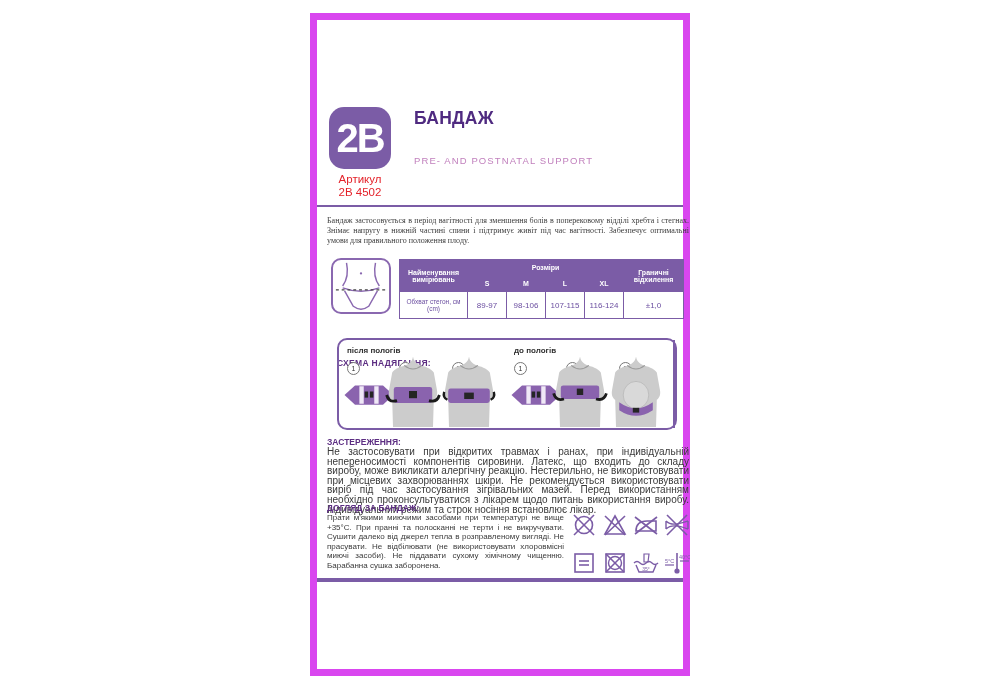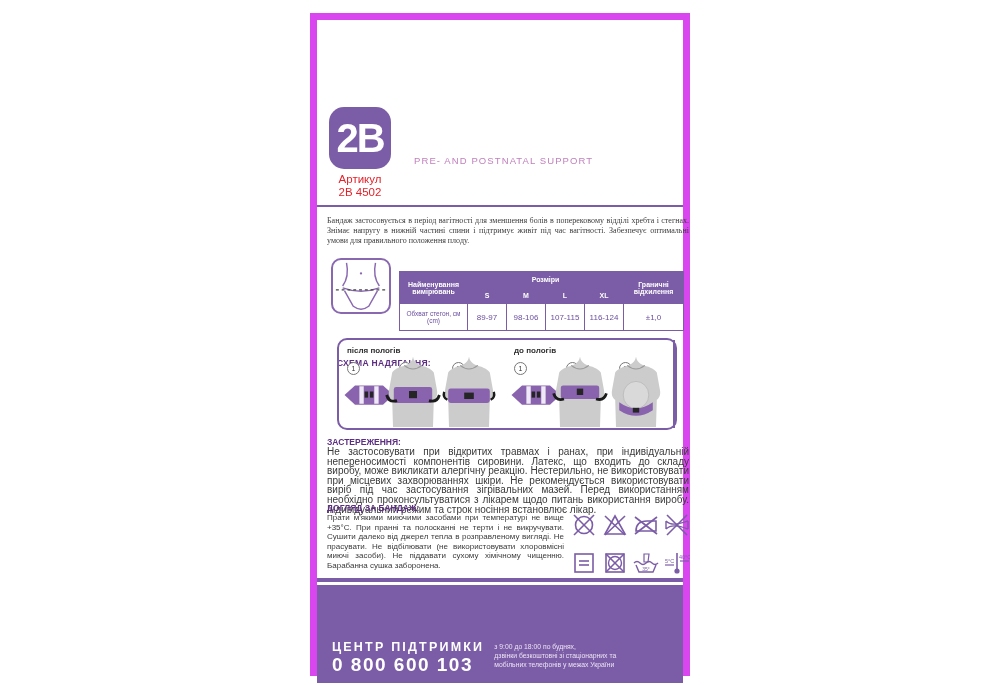--- a/index.html
+++ b/index.html
@@ -12,21 +12,21 @@
   .article{position:absolute;left:0px;top:153px;width:86px;text-align:center;color:#e4222a;font-weight:normal;font-size:11.5px;line-height:13px;}
   .title{position:absolute;left:97px;top:88px;color:#4f2a80;font-weight:bold;font-size:17.5px;line-height:21px;letter-spacing:.3px;}
   .subtitle{position:absolute;left:97px;top:135px;color:#c180bd;font-size:9.5px;letter-spacing:1.1px;text-align:right;}
   .divider{position:absolute;left:0;top:185px;width:100%;height:2px;background:#7b5ca6;}
 
   
   .description{position:absolute;left:10px;top:196px;width:362px;font-size:8px;line-height:10px;color:#3a3a3a;text-align:justify;font-family:Liberation Serif, serif;}
 
   
   .body-icon{position:absolute;left:14px;top:238px;width:60px;height:56px;border:2px solid #8a68b0;border-radius:10px;box-sizing:border-box;}
-  table.sizes{position:absolute;left:82px;top:251px;width:284px;border-collapse:collapse;table-layout:fixed;}
+  table.sizes{position:absolute;left:82px;top:239px;width:284px;border-collapse:collapse;table-layout:fixed;}
   table.sizes th,table.sizes td{border:1px solid #7b5ca6;text-align:center;vertical-align:middle;padding:1px 2px;}
   table.sizes th{background:#7b5ca6;color:#fff;font-size:7px;font-weight:bold;height:13px;}
   table.sizes td{font-size:8px;color:#6b4ea0;height:24px;background:#fff;}
   table.sizes td.rowlabel{font-size:6.5px;color:#6b4ea0;text-align:center;}
 
   
   .schema-heading{position:absolute;left:20px;top:306px;font-size:8.5px;font-weight:bold;color:#5c2d82;letter-spacing:.3px;margin-top:32px;}
   .schema-box{position:absolute;left:20px;top:318px;width:340px;height:92px;border:2px solid #7b5ca6;border-radius:10px;box-sizing:border-box;display:flex;}
   .schema-panel{position:relative;width:50%;height:100%;}
   .schema-panel.first{border-right:2px solid #7b5ca6;}
@@ -59,20 +59,21 @@
   <div class="page">
 
     <div class="logo">
       <span>2B</span>
     </div>
     <div class="article">
       <div>Артикул</div>
       <div>2B 4502</div>
     </div>
     <div class="title">
+      <div>БАНДАЖ</div>
     </div>
     <div class="subtitle">PRE- AND POSTNATAL SUPPORT</div>
     <div class="divider"></div>
 
     <div class="description">Бандаж застосовується в період вагітності для зменшення болів в поперековому відділі хребта і стегнах. Знімає напругу в нижній частині спини і підтримує живіт під час вагітності. Забезпечує оптимальні умови для правильного положення плоду.</div>
 
     <div class="body-icon">
       <svg width="56" height="52" viewBox="0 0 58 52">
         <path d="M14,2 q3,14 -4,24" stroke="#8a68b0" stroke-width="1.5" fill="none"></path>
         <path d="M44,2 q-3,14 4,24" stroke="#8a68b0" stroke-width="1.5" fill="none"></path>
@@ -225,28 +226,15 @@
         <text x="1" y="13" font-size="5.5" fill="#7b5ca6">5°C</text>
         <line x1="1" y1="15" x2="10" y2="15" stroke="#7b5ca6" stroke-width="1.2"></line>
         <line x1="13" y1="3" x2="13" y2="20" stroke="#7b5ca6" stroke-width="1.6"></line>
         <circle cx="13" cy="21" r="2.6" fill="#7b5ca6"></circle>
         <text x="15" y="9" font-size="5.5" fill="#7b5ca6">40°C</text>
         <line x1="16" y1="11" x2="25" y2="11" stroke="#7b5ca6" stroke-width="1.2"></line>
       </svg>
     </div>
 
     <div class="footer-bar"></div>
-    <div class="footer">
-      <div class="support">
-        <div class="support-left">
-          <div class="support-title">ЦЕНТР ПІДТРИМКИ</div>
-          <div class="support-phone">0 800 600 103</div>
-        </div>
-        <div class="support-note">
-          <div>з 9:00 до 18:00 по буднях,</div>
-          <div>дзвінки безкоштовні зі стаціонарних та</div>
-          <div>мобільних телефонів у межах України</div>
-        </div>
-      </div>
-    </div>
 
   </div>
 </div>
 
 </body></html>

